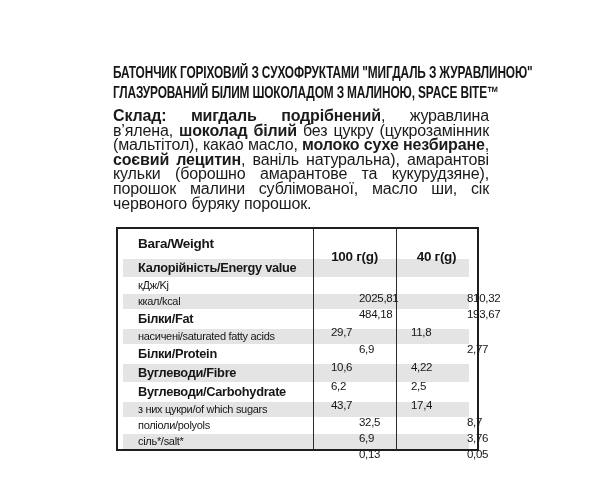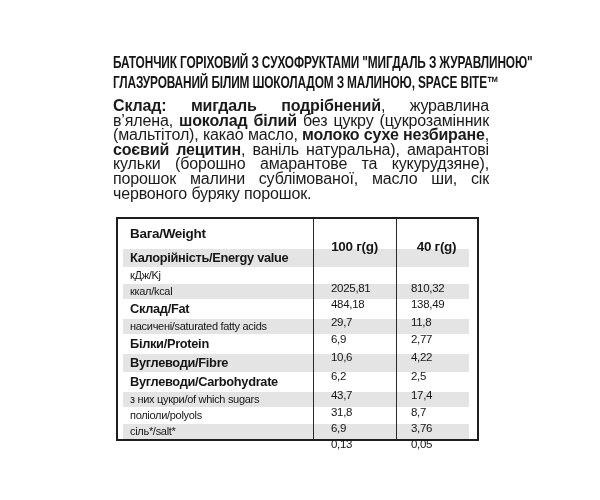--- a/index.html
+++ b/index.html
@@ -1,21 +1,21 @@
 <!DOCTYPE html>
 <html><head>
 <meta charset="utf-8">
 <style>
   html,body { margin:0; padding:0; background:#ffffff; }
   * { box-sizing:border-box; }
   .canvas {
     position:relative; width:600px; height:500px; background:#ffffff;
     overflow:hidden; font-family:"Liberation Sans", sans-serif; color:#111111;
   }
-  .content { position:absolute; left:113px; top:52px; width:376px; }
+  .content { position:absolute; left:113px; top:62px; width:376px; }
 
   
   .title-line {
     font-weight:700; font-size:16.5px; line-height:20px; white-space:nowrap;
     transform:scaleX(0.72); transform-origin:0 50%; letter-spacing:-0.2px;
     color:#161616;
   }
 
   
   .ingredients {
@@ -29,27 +29,27 @@
     position:relative; margin-top:9px; margin-left:3px; width:363px;
     border:2.5px solid #1e1e1e; letter-spacing:-0.3px; color:#161616;
   }
   .vline { position:absolute; top:0; bottom:0; width:1px; background:#2a2a2a; z-index:2; }
   .vline.v1 { left:195px; }
   .vline.v2 { left:278px; }
 
   .trow { position:relative; display:flex; align-items:center; }
   .trow.theader  { height:29px; }
   .trow.section  { height:19px; }
-  .trow.sub      { height:16px; }
+  .trow.sub      { height:16px;gap:28px; }
   .trow.shaded::before {
     content:""; position:absolute; left:5px; right:8px; top:0.5px; bottom:0.5px;
     background:#e4e4e4; z-index:0;
   }
   .c1, .c2, .c3 { position:relative; z-index:1; white-space:nowrap; overflow:visible; }
-  .c1 { flex:0 0 195px; padding-left:12px; }
+  .c1 { flex:0 0 195px; padding-left:20px; }
   .c2 { flex:0 0 83px;  padding-left:18px; }
   .c3 { flex:1 1 auto;  padding-left:15px; }
 
   .theader .c1 { font-weight:700; font-size:13.5px; }
   .theader .c2, .theader .c3 { padding-left:0; text-align:center; font-weight:700; font-size:13.5px; }
 
   .section .c1 { font-weight:700; font-size:12.8px; }
   .sub .c1     { font-weight:400; font-size:11px; }
   .c2, .c3     { font-size:11.5px; font-weight:400;margin-top:26px; }
 </style>
@@ -84,25 +84,25 @@
 
       <div class="trow sub">
         <div class="c1">кДж/Kj</div>
         <div class="c2">2025,81</div>
         <div class="c3">810,32</div>
       </div>
 
       <div class="trow sub shaded">
         <div class="c1">ккал/kcal</div>
         <div class="c2">484,18</div>
-        <div class="c3">138,49</div>
+        <div class="c3">193,67</div>
       </div>
 
       <div class="trow section">
-        <div class="c1">Склад/Fat</div>
+        <div class="c1">Білки/Fat</div>
         <div class="c2">29,7</div>
         <div class="c3">11,8</div>
       </div>
 
       <div class="trow sub shaded">
         <div class="c1">насичені/saturated fatty acids</div>
         <div class="c2">6,9</div>
         <div class="c3">2,77</div>
       </div>
 
@@ -119,21 +119,21 @@
       </div>
 
       <div class="trow section">
         <div class="c1">Вуглеводи/Carbohydrate</div>
         <div class="c2">43,7</div>
         <div class="c3">17,4</div>
       </div>
 
       <div class="trow sub shaded">
         <div class="c1">з них цукри/of which sugars</div>
-        <div class="c2">31,8</div>
+        <div class="c2">32,5</div>
         <div class="c3">8,7</div>
       </div>
 
       <div class="trow sub">
         <div class="c1">поліоли/polyols</div>
         <div class="c2">6,9</div>
         <div class="c3">3,76</div>
       </div>
 
       <div class="trow sub shaded">

